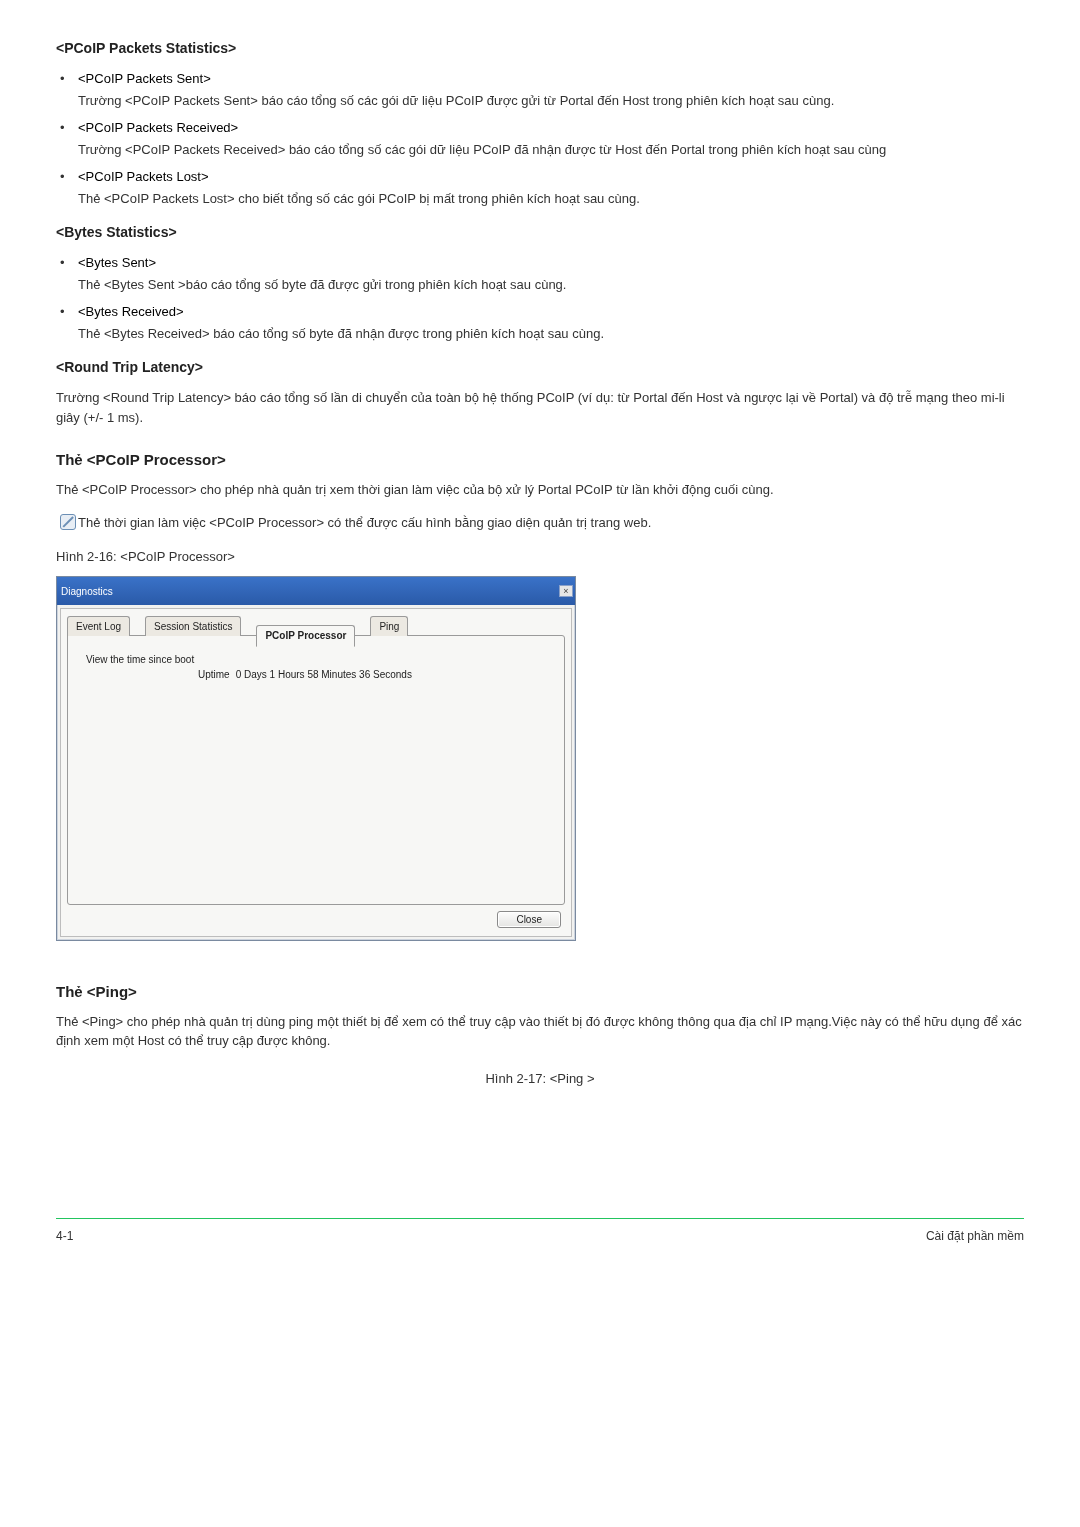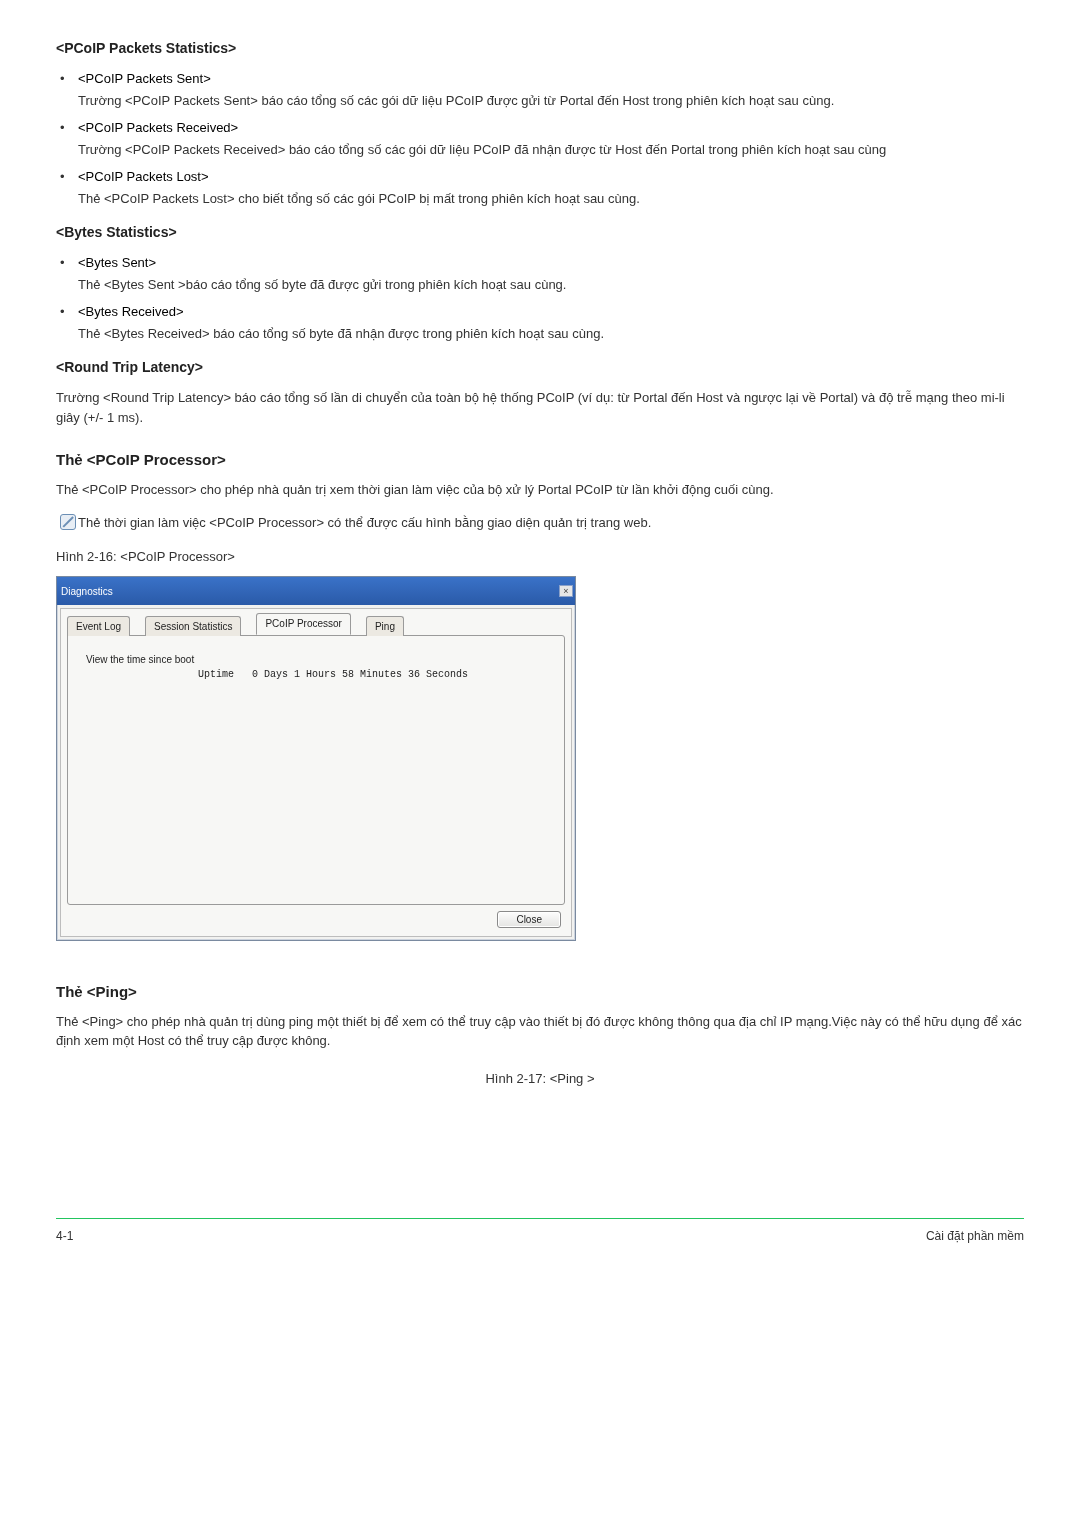--- a/index.html
+++ b/index.html
@@ -149,43 +149,43 @@
     color: #222;
     position: relative;
     top: 1px;
     margin-right: -1px;
     cursor: pointer;
     border-radius: 3px 3px 0 0;
   }
   .tab.active {
     background: #f7f7f5;
     border-bottom: 1px solid #f7f7f5;
-    top: 0;
+    top: 12px;
     padding-bottom: 3px;
     z-index: 2;
+    font-weight: bold;
   }
   .tabpanel {
     border: 1px solid #9a9a9a;
     border-radius: 0 3px 3px 3px;
     background: #f7f7f5;
     padding: 16px 18px 18px 18px;
     min-height: 270px;
     font-size: 10px;
     font-family: Tahoma, Arial, sans-serif;
     color: #222;
   }
   .panel-heading {
     font-size: 10px;
   }
   .uptime-row {
     display: flex;
-    gap: 18px;
+    gap: 6px;
     padding-left: 112px;
     font-size: 10px;
-    font-family: Liberation Mono, monospace;
   }
   .uptime-label {
     color: #222;
   }
   .uptime-value {
     color: #222;
   }
   .dialog-footer {
     display: flex;
     justify-content: flex-end;

